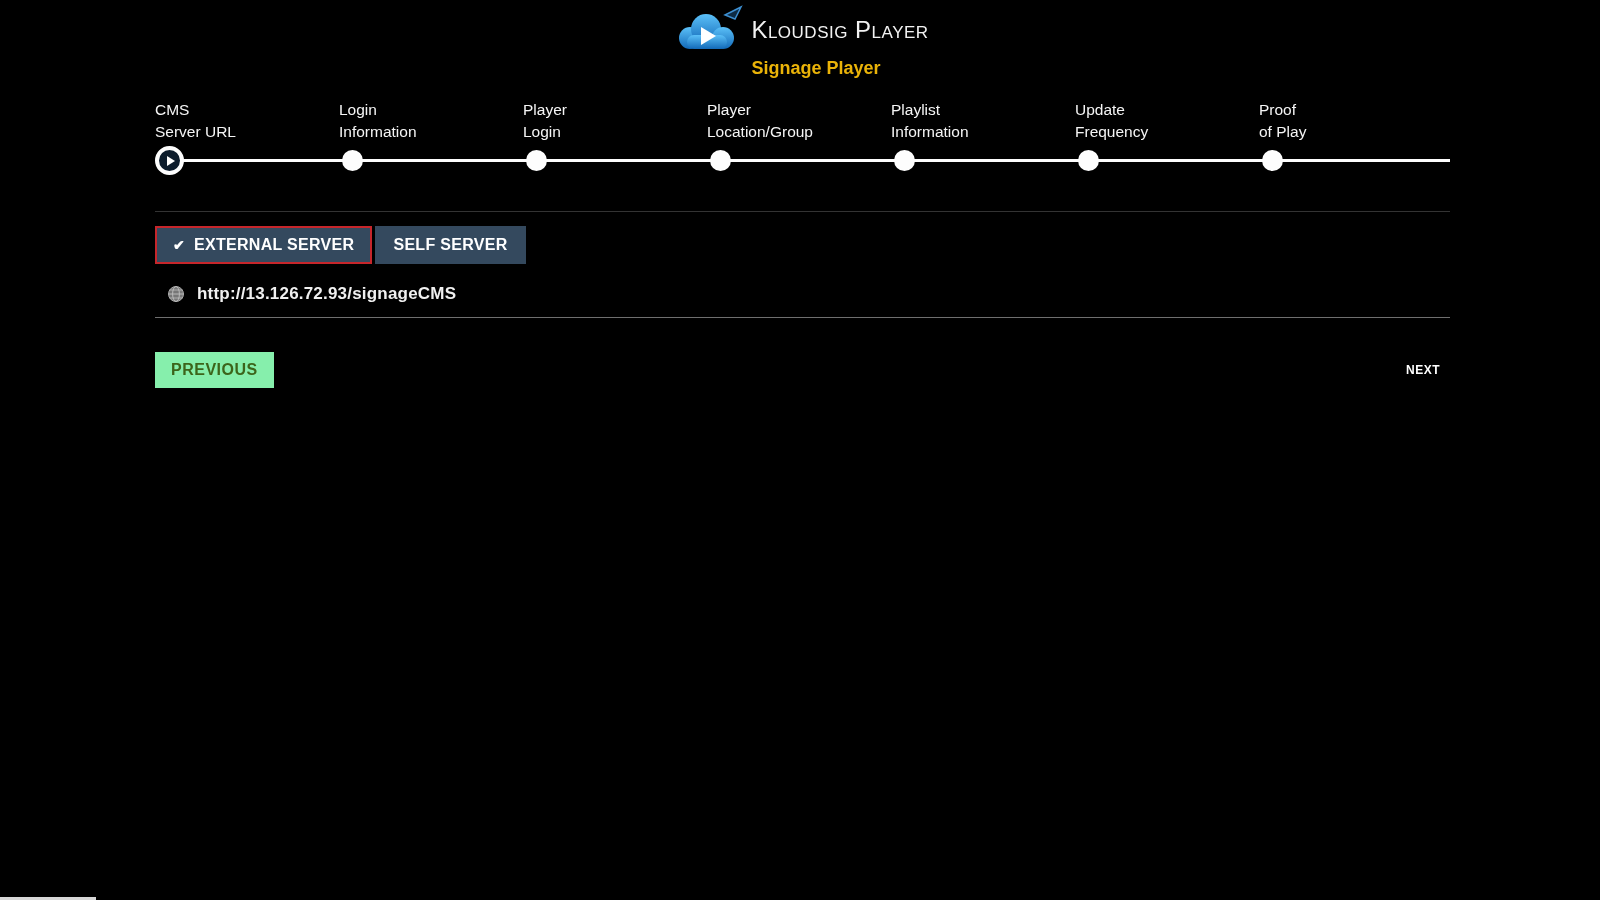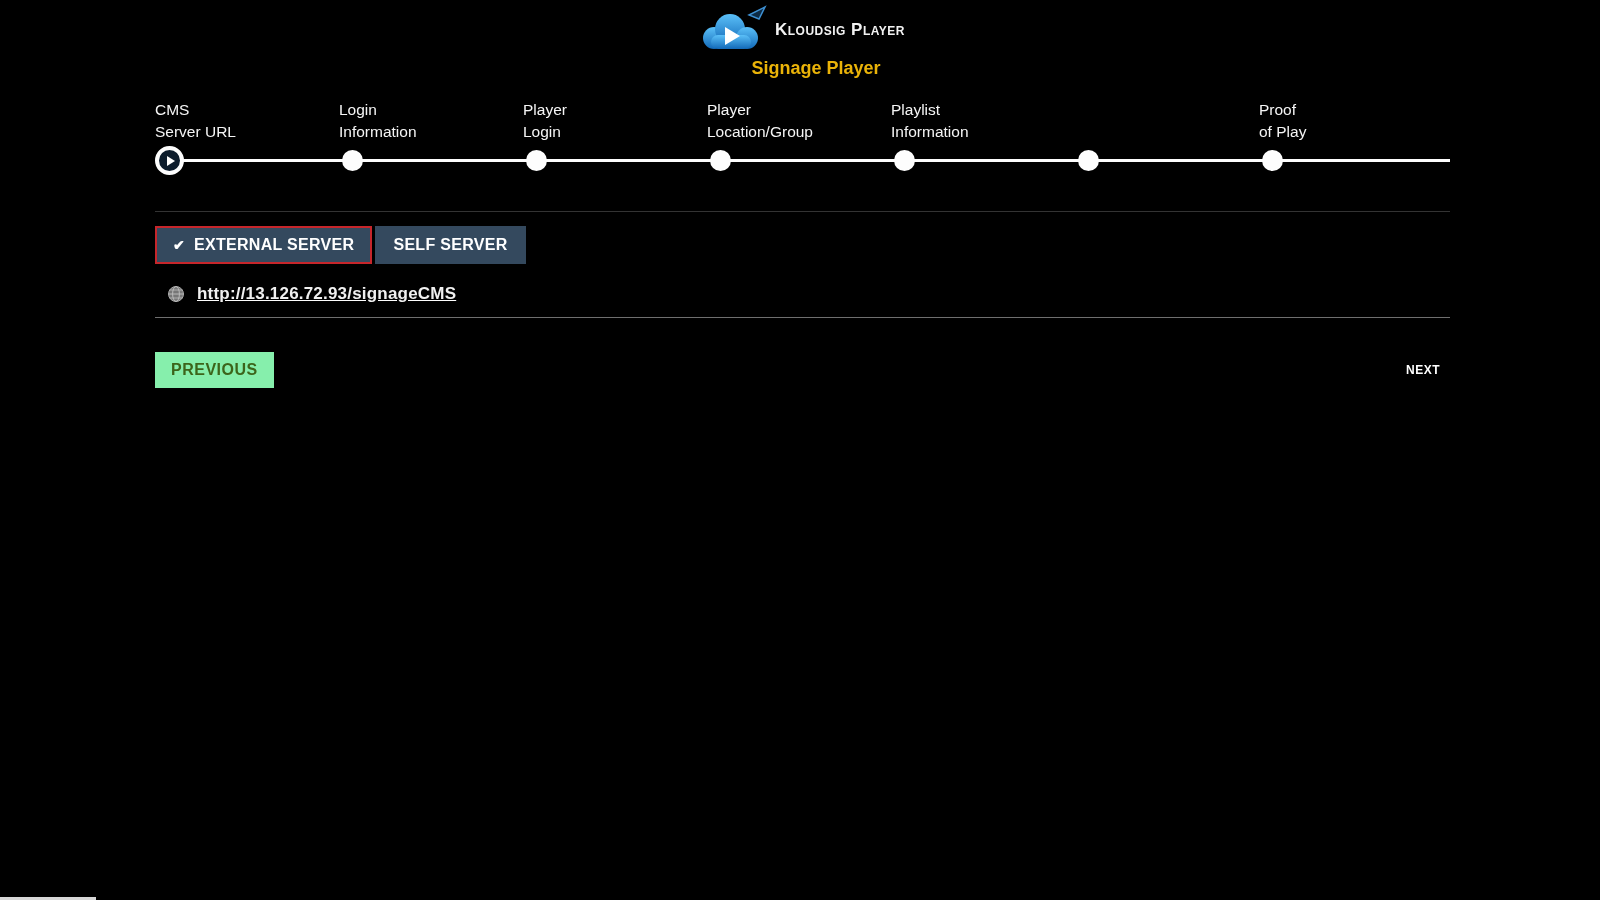--- a/index.html
+++ b/index.html
@@ -12,22 +12,22 @@
     overflow:hidden;
   }
 
   
   .logo-row {
     display:flex; justify-content:center; align-items:center;
     gap:8px; padding-top:8px; height:52px;
   }
   .brand-text {
     font-variant:small-caps;
-    font-weight:bold;
-    font-size:17px;
+    font-weight:normal;
+    font-size:24px;
     letter-spacing:0.5px;
     color:#f2f2f2;
   }
   .subtitle {
     text-align:center;
     font-weight:bold;
     font-size:18px;
     margin-top:6px;
     color:#eab308;
     padding-left:32px;
@@ -109,21 +109,20 @@
 
   
   .url-row {
     margin:10px 0 0 155px;
     width:1295px;
     display:flex;
     align-items:center;
     gap:12px;
     padding:10px 8px 13px 12px;
     border-bottom:1px solid #6f6f6f;
-    text-decoration:underline;
   }
   .url-input {
     flex:1;
     background:transparent;
     border:none;
     outline:none;
     color:#f0f0f0;
     font-family:"Liberation Sans", sans-serif;
     font-size:17px;
     font-weight:600;
@@ -208,20 +207,24 @@
     <div>Login</div>
   </div>
   <div class="step-label" style="left:552px">
     <div>Player</div>
     <div>Location/Group</div>
   </div>
   <div class="step-label" style="left:736px">
     <div>Playlist</div>
     <div>Information</div>
   </div>
+  <div class="step-label" style="left:920px">
+    <div>Update</div>
+    <div>Frequency</div>
+  </div>
   <div class="step-label" style="left:1104px">
     <div>Proof</div>
     <div>of Play</div>
   </div>
 
   <div class="step-track"></div>
 
   <div class="step-circle active" style="left:0px">
     <span class="play-glyph"></span>
   </div>

